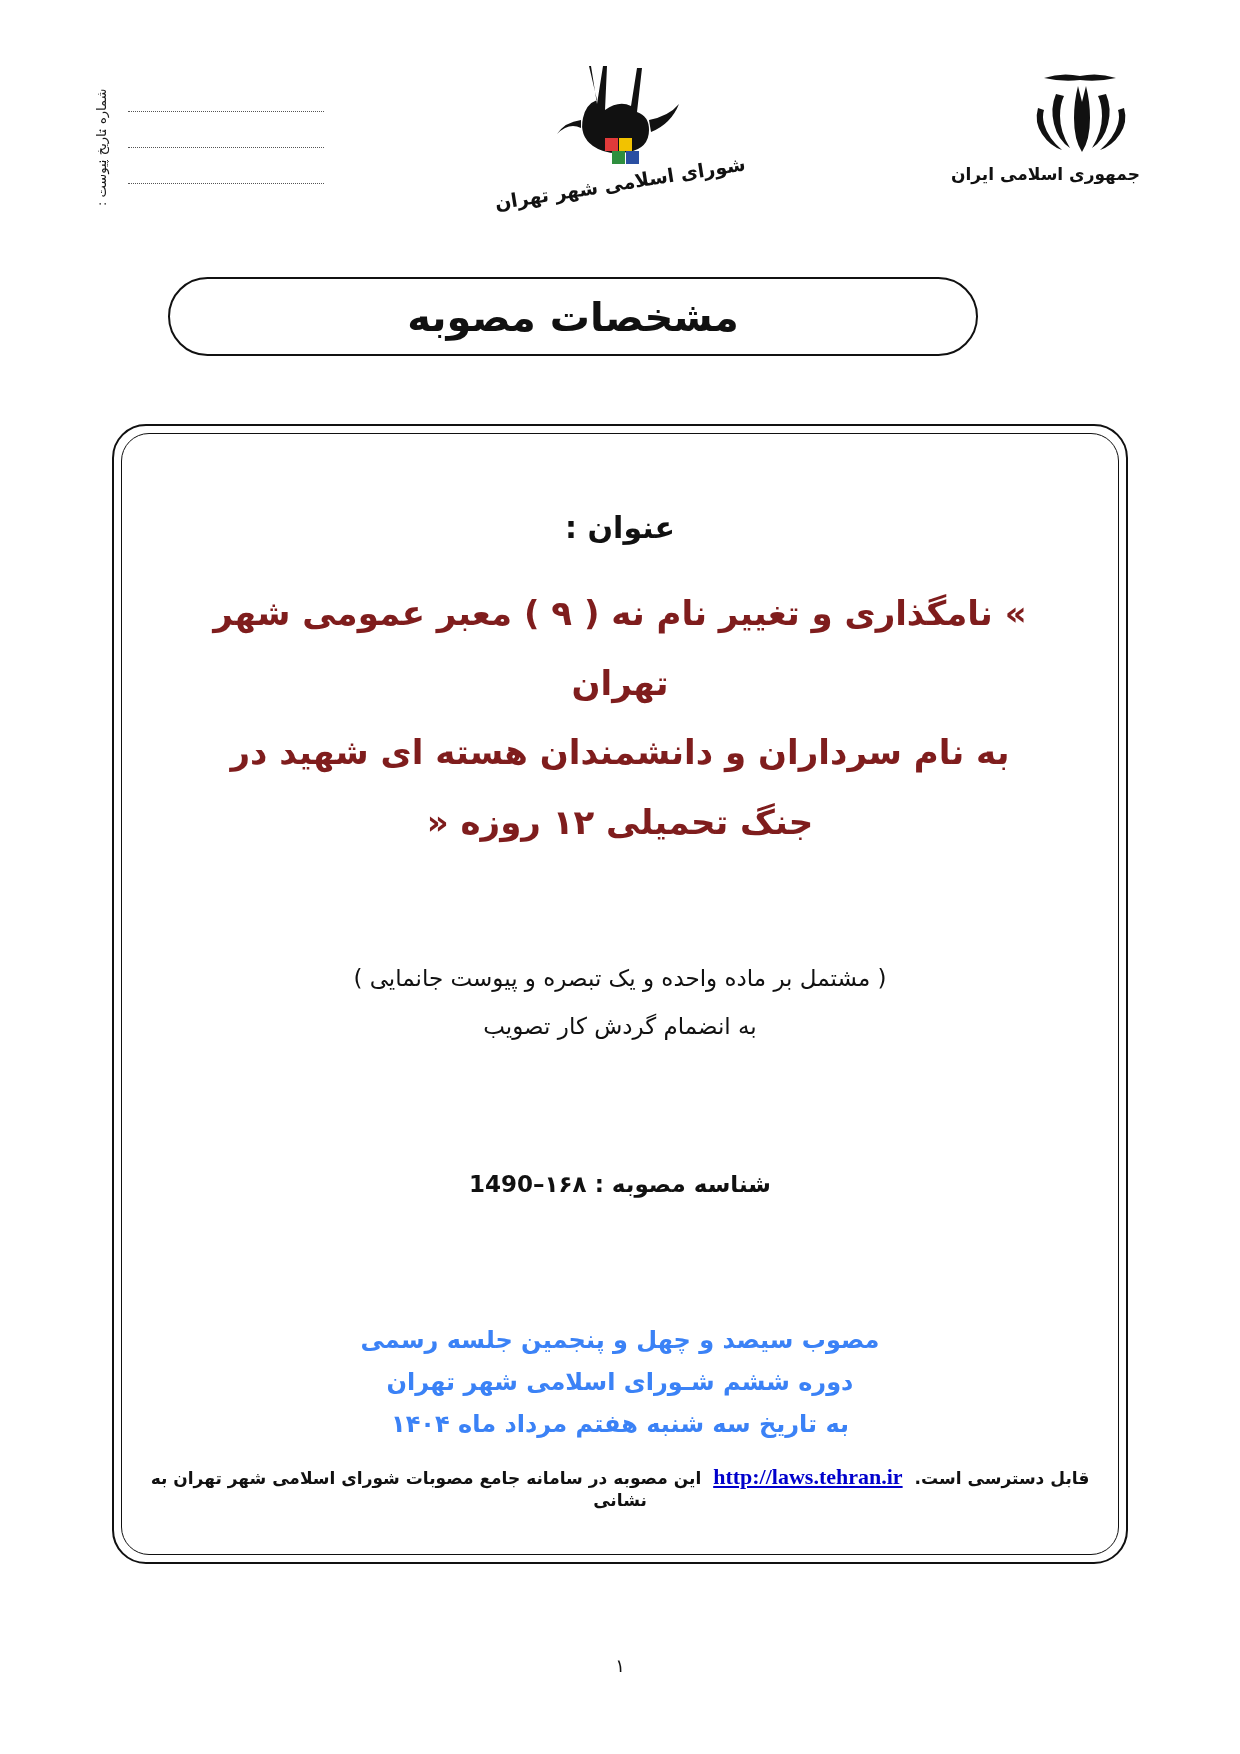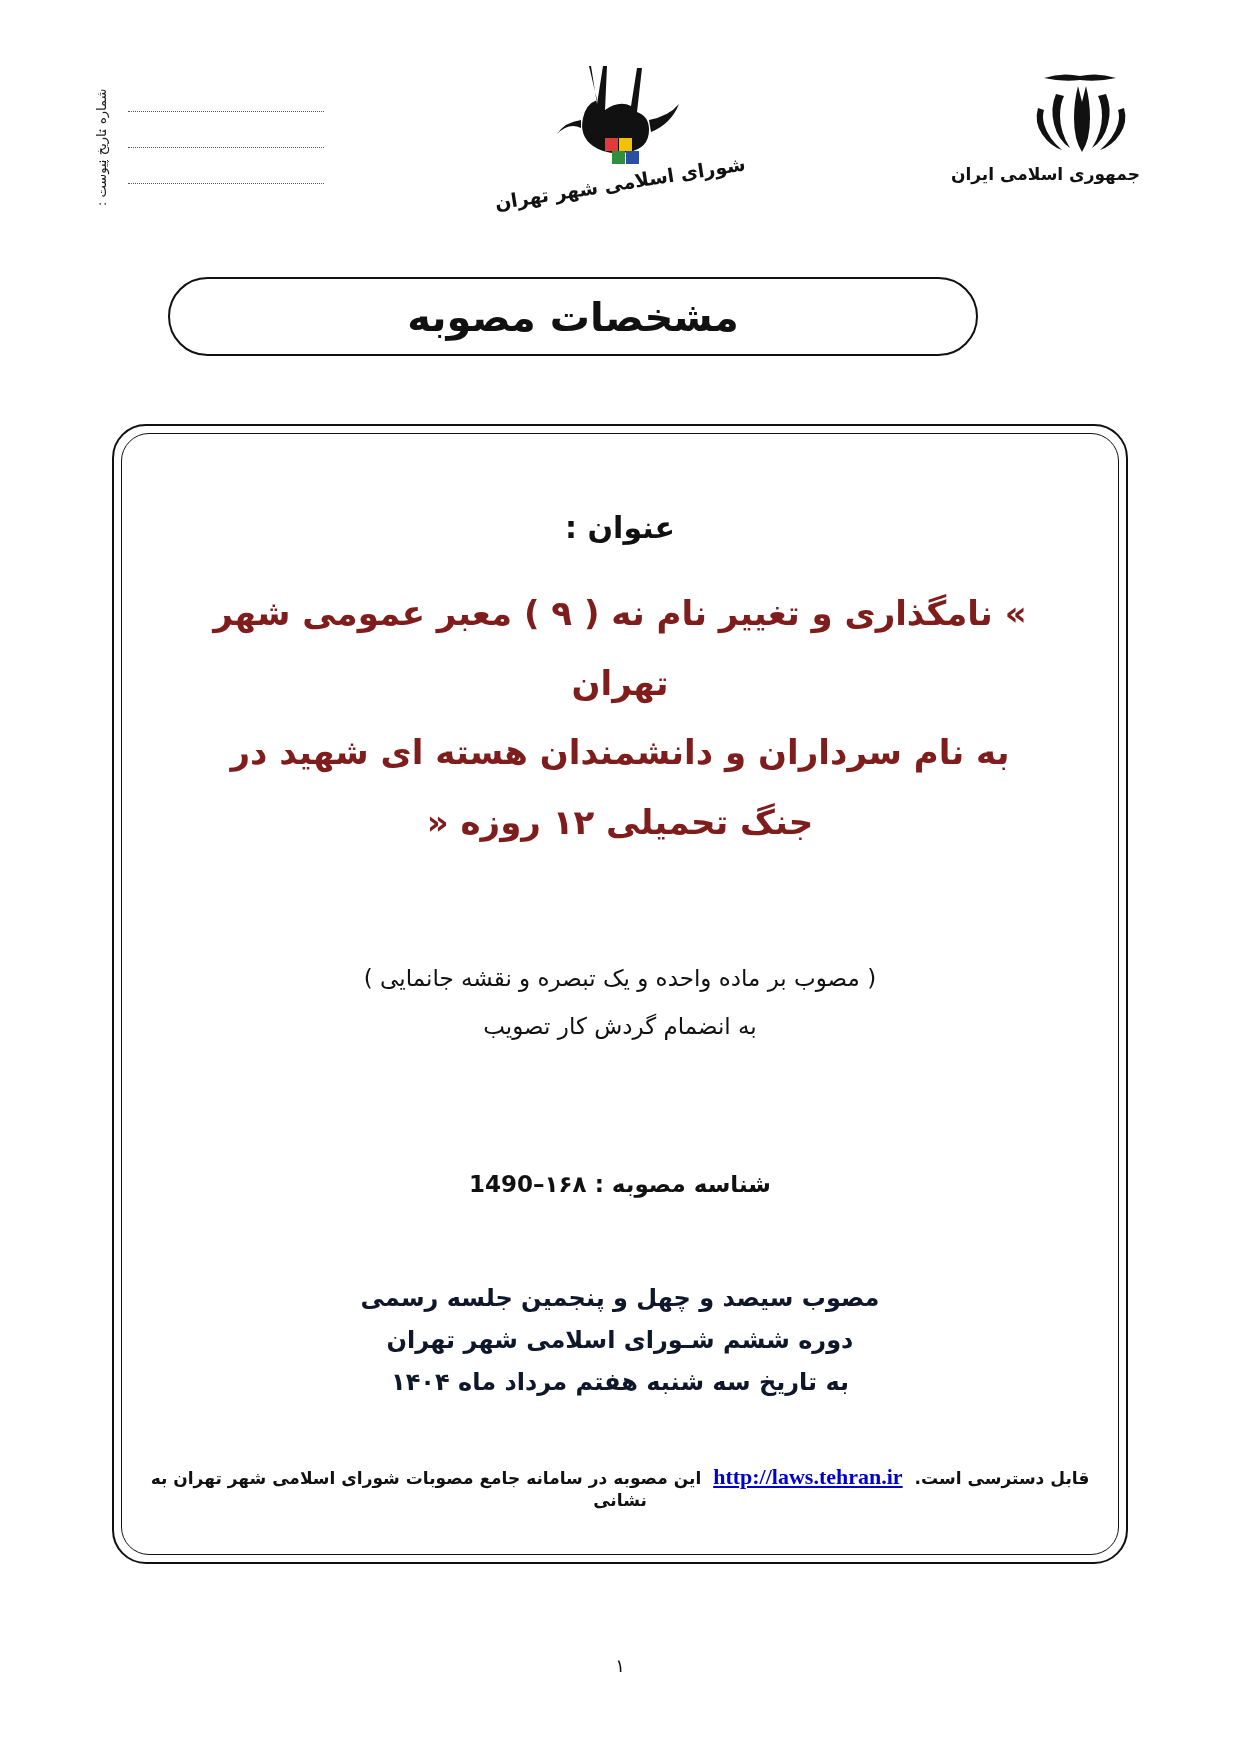--- a/index.html
+++ b/index.html
@@ -175,23 +175,23 @@
   .ids {
     margin-top: 112px;
     font-size: 23px;
     color: #111;
     line-height: 1.95;
     font-weight: 600;
   }
   .ids .ln { display: block; }
 
   .approval {
-    margin-top: 70px;
+    margin-top: 112px;
     font-size: 24px;
-    color: #0f172a;
+    color: #3b82f6;
     line-height: 1.75;
     font-weight: 700;
   }
   .approval .ln { display: block; }
 
   .footnote {
     position: absolute;
     bottom: 44px;
     left: 0;
     right: 0;
@@ -292,21 +292,21 @@
     <div class="inner">
 
       <div class="label-onvan">عنوان :</div>
 
       <div class="subject">
         <span class="ln">»  نامگذاری و  تغییر نام نه ( ۹ )  معبر عمومی شهر تهران</span>
         <span class="ln">به نام سرداران و دانشمندان هسته ای شهید در جنگ تحمیلی ۱۲ روزه «</span>
       </div>
 
       <div class="composition">
-        <span class="ln">( مصوب بر ماده واحده و یک تبصره و نقشه جانمایی )</span>
+        <span class="ln">( مشتمل بر ماده واحده و یک تبصره و پیوست جانمایی )</span>
         <span class="ln">به انضمام گردش کار تصویب</span>
       </div>
 
       <div class="ids">
         <span class="ln">شناسه مصوبه : ۱۶۸–1490</span>
       </div>
 
       <div class="approval">
         <span class="ln">مصوب سیصد و چهل و پنجمین جلسه رسمی</span>
         <span class="ln">دوره ششم شـورای اسلامی شهر تهران</span>

